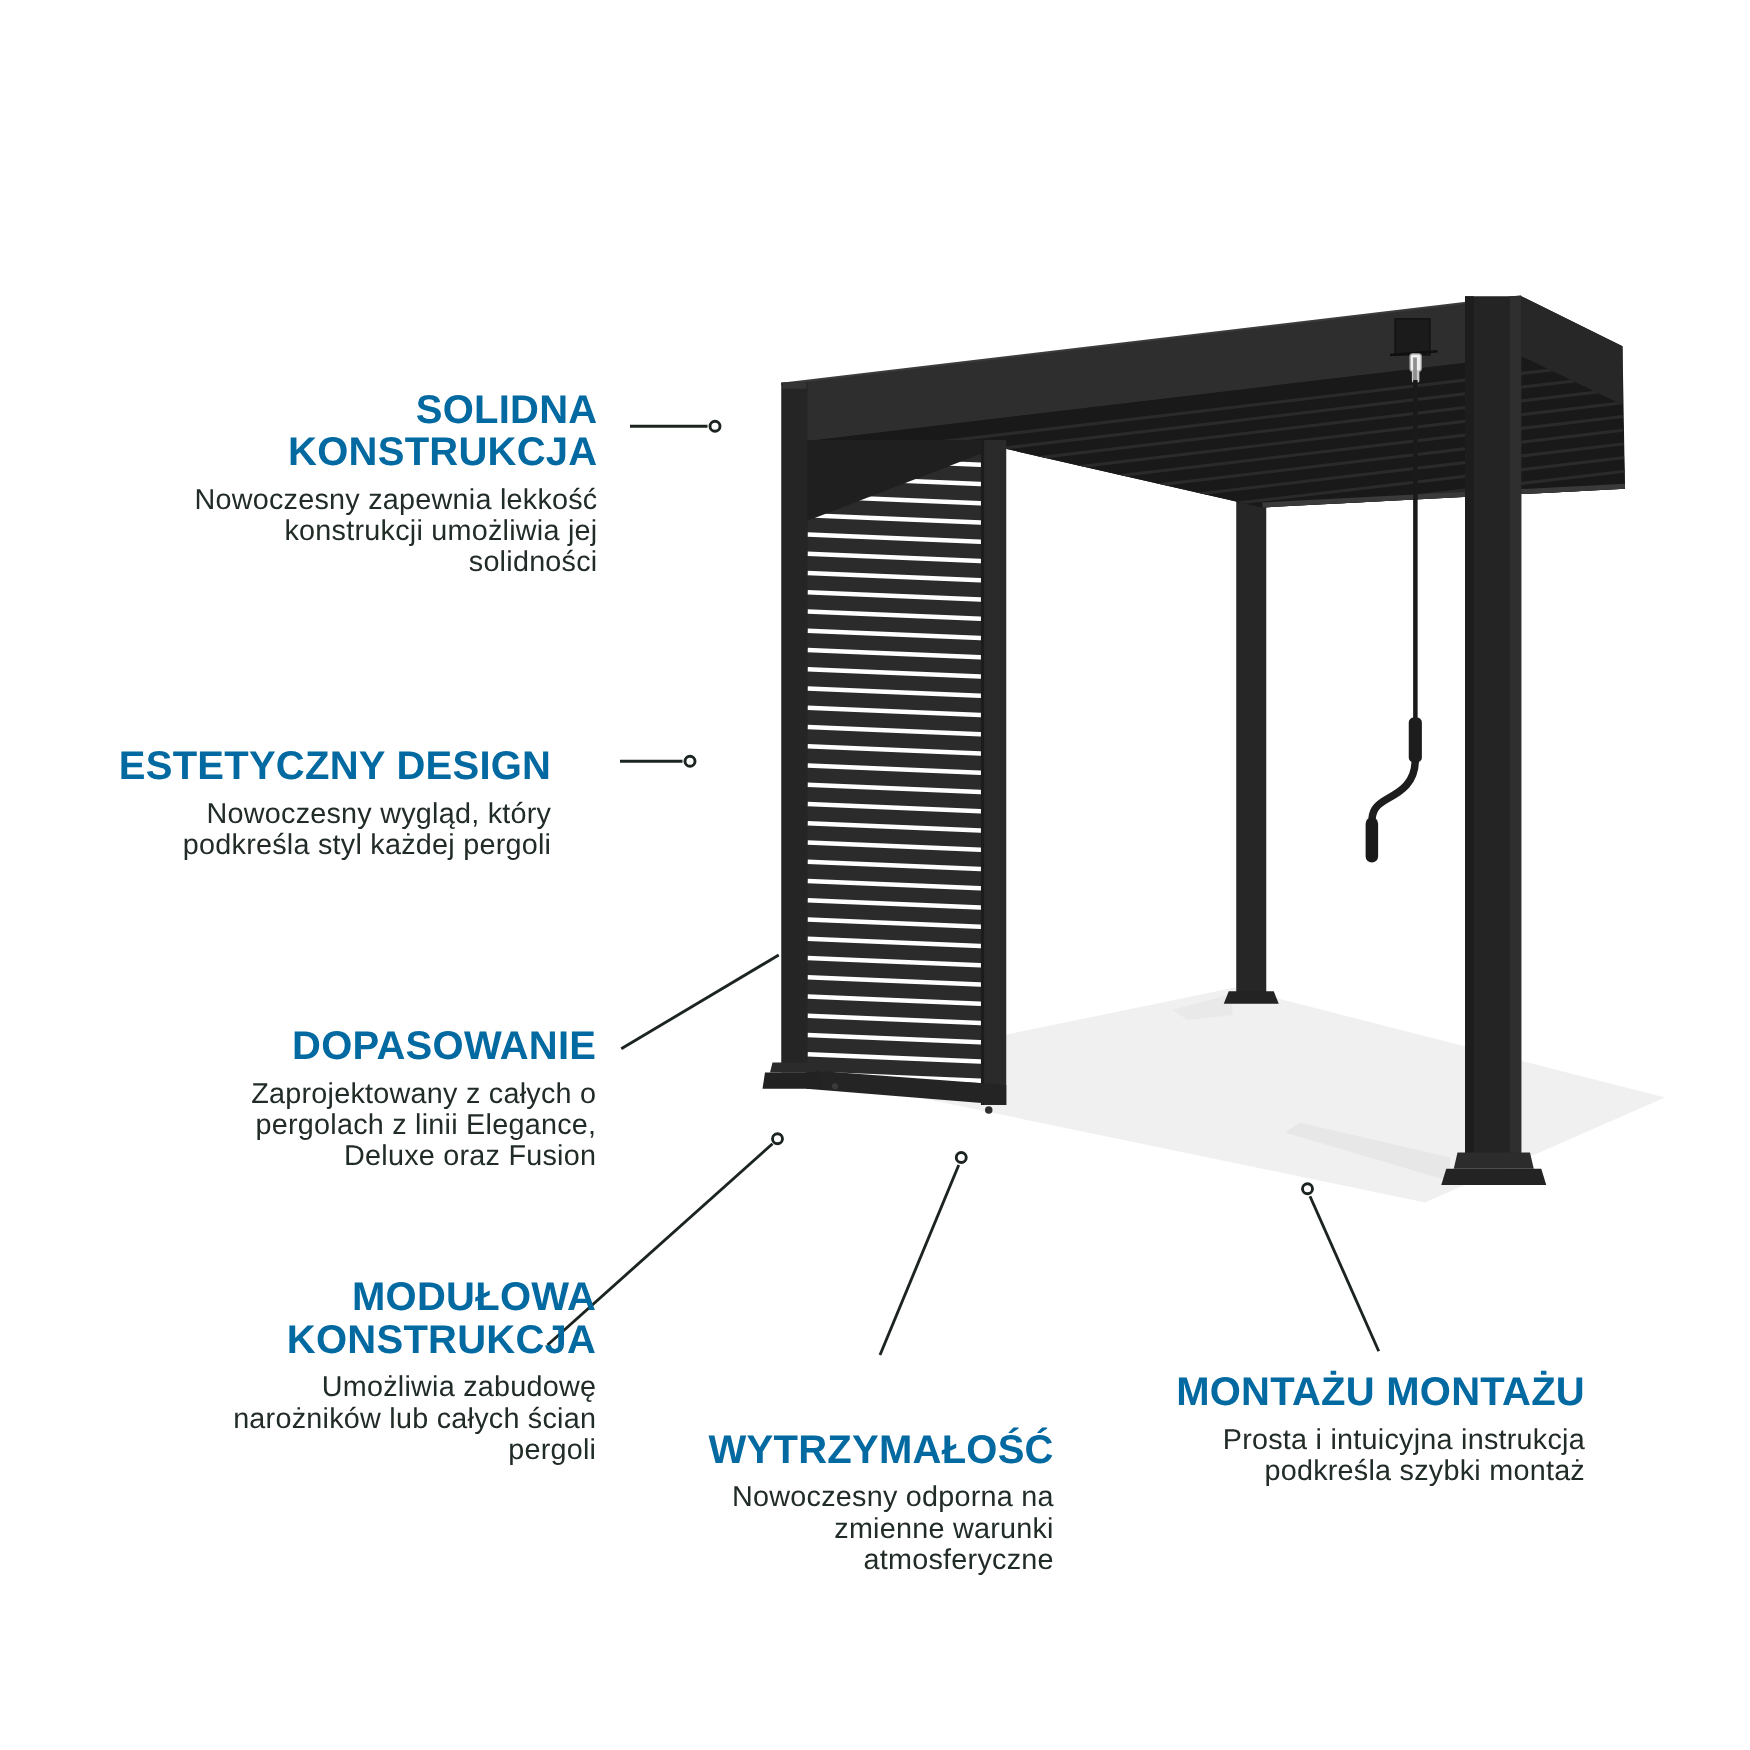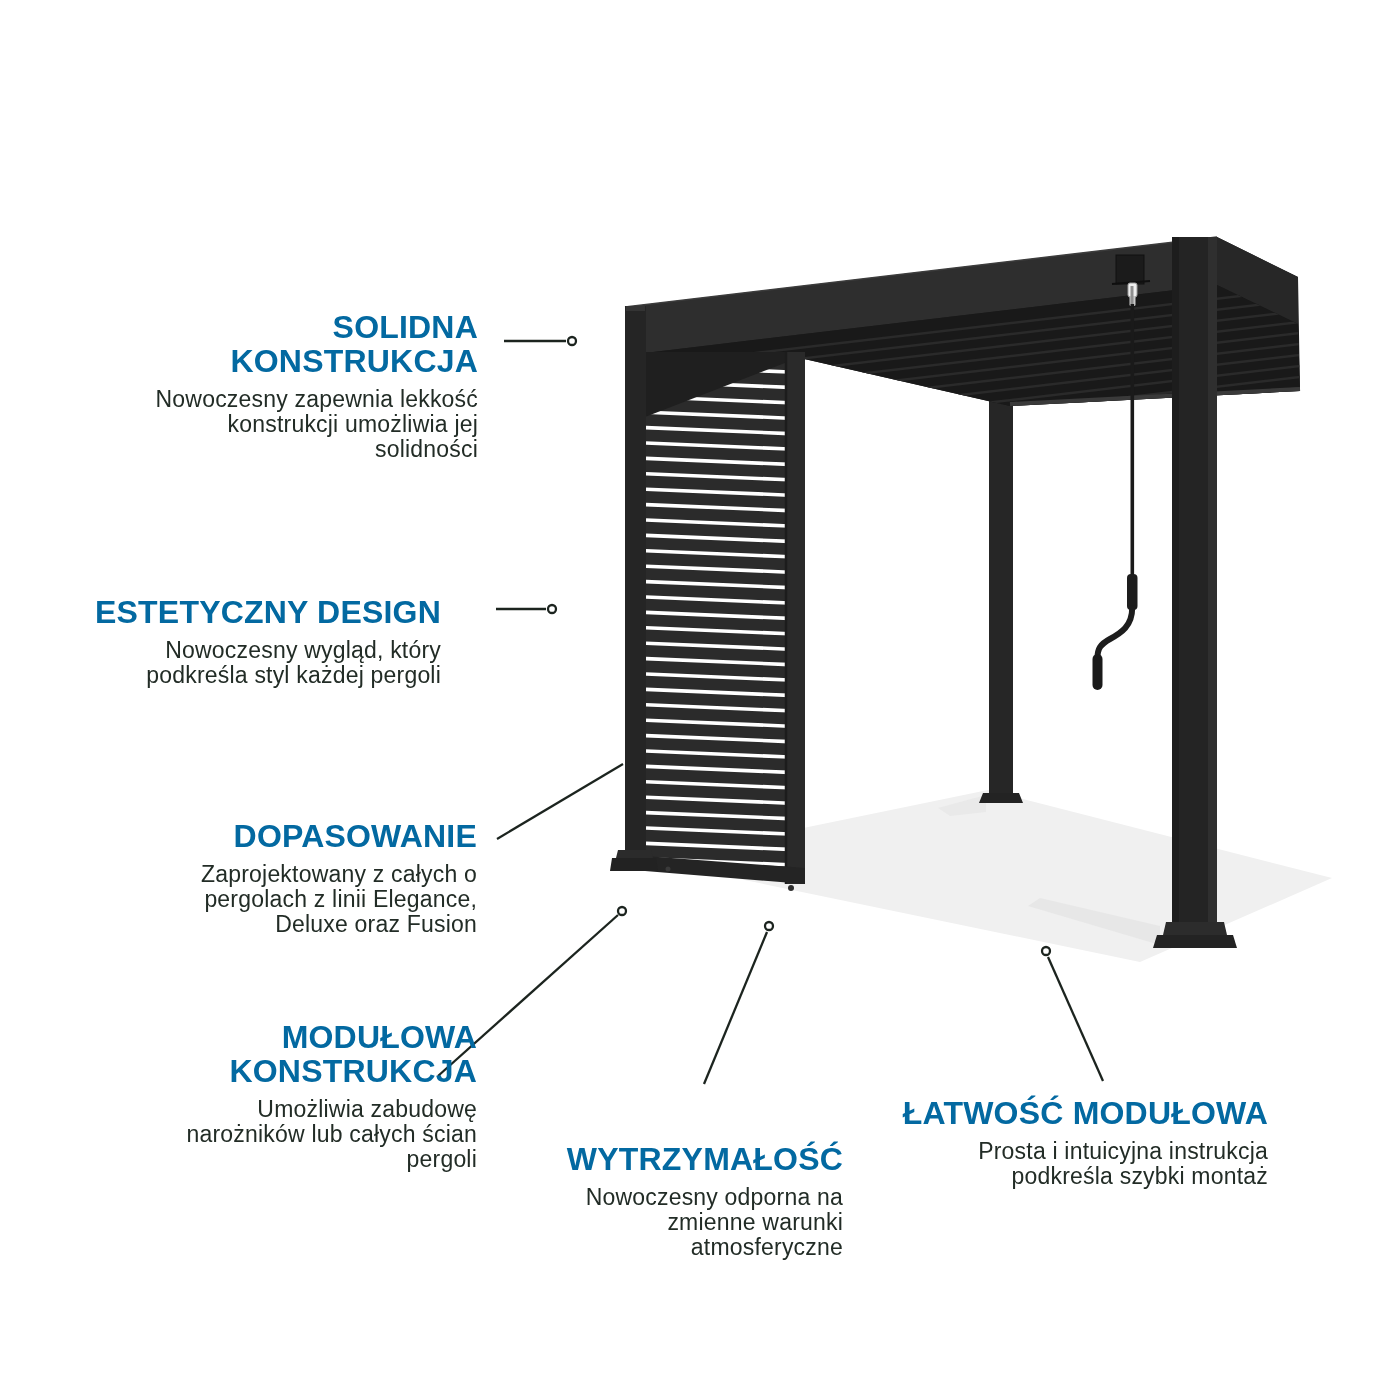--- a/index.html
+++ b/index.html
@@ -209,20 +209,20 @@
   <div class="feature f5">
     <div class="t">WYTRZYMAŁOŚĆ</div>
     <div class="desc">
       <div class="d">Nowoczesny odporna na</div>
       <div class="d">zmienne warunki</div>
       <div class="d">atmosferyczne</div>
     </div>
   </div>
 
   <div class="feature f6">
-    <div class="t">ŁATWOŚĆ MODUŁOWA</div>
+    <div class="t">MONTAŻU MONTAŻU</div>
     <div class="desc">
       <div class="d">Prosta i intuicyjna instrukcja</div>
       <div class="d">podkreśla szybki montaż</div>
     </div>
   </div>
 
 </div>
 
 </body></html>

